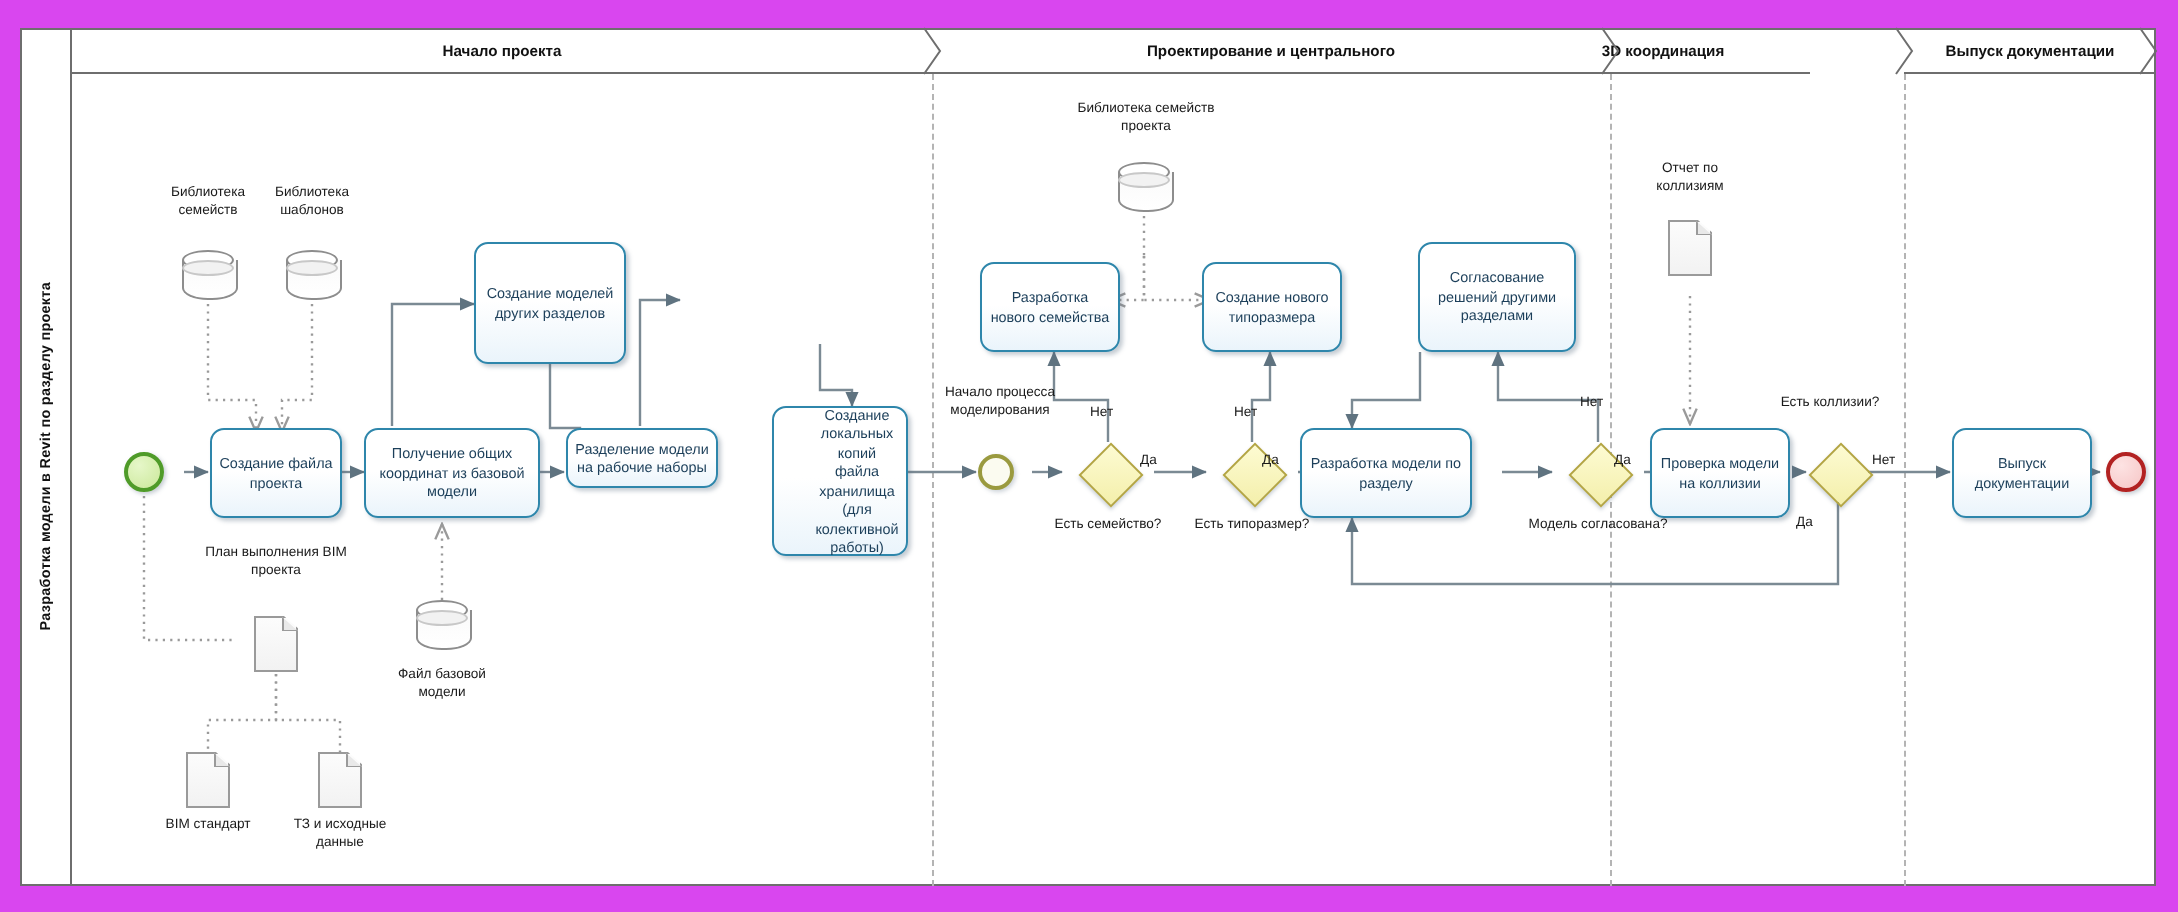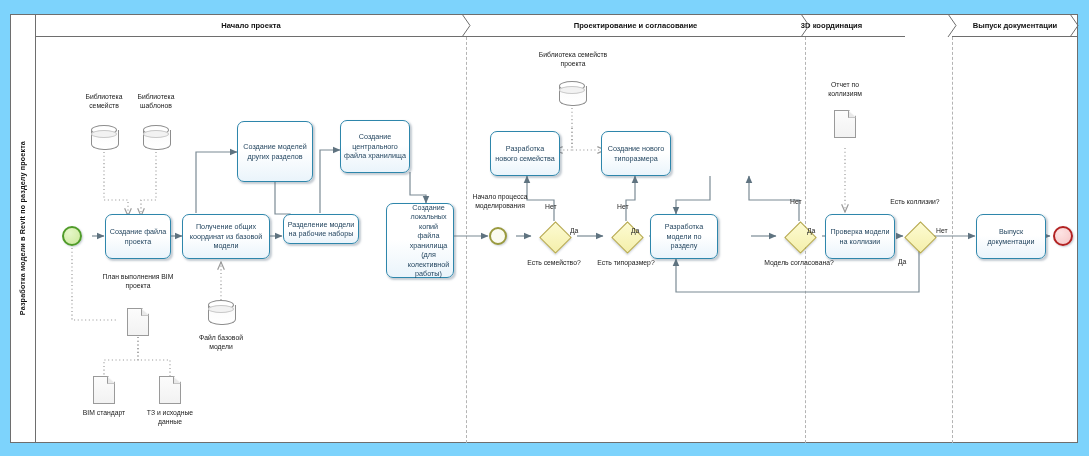--- a/index.html
+++ b/index.html
@@ -1,17 +1,17 @@
 <!DOCTYPE html>
 <html><head>
 <meta charset="utf-8">
 <style>
   html,body{margin:0;padding:0;background:#ffffff;}
   body{font-family:"Liberation Sans",sans-serif;}
-  #canvas{position:relative;width:1089px;height:456px;background:#7dd3fc;overflow:hidden;}
+  #canvas{position:relative;width:1089px;height:456px;background:#d946ef;overflow:hidden;}
 
   
   .pool{position:absolute;left:10px;top:14px;width:1068px;height:429px;border:1px solid #6e6e6e;background:#fff;box-sizing:border-box;}
   .pool-label{position:absolute;left:10px;top:14px;width:26px;height:429px;border-right:1px solid #6e6e6e;box-sizing:border-box;display:flex;align-items:center;justify-content:center;}
   .pool-label span{writing-mode:vertical-rl;transform:rotate(180deg);font-size:7.2px;font-weight:bold;color:#111;letter-spacing:.15px;white-space:nowrap;}
 
   
   .phase-head{position:absolute;top:14px;height:23px;border-bottom:1px solid #6e6e6e;box-sizing:border-box;display:flex;align-items:center;justify-content:center;}
   .phase-head span{font-size:7.6px;font-weight:bold;color:#111;white-space:nowrap;}
   .phase-div{position:absolute;top:37px;height:406px;border-left:1px dashed #b4b4b4;}
@@ -64,21 +64,21 @@
 
   <div class="pool"></div>
   <div class="pool-label">
     <span>Разработка модели в Revit по разделу проекта</span>
   </div>
 
   <div class="phase-head" style="left:36px;width:430px;">
     <span>Начало проекта</span>
   </div>
   <div class="phase-head" style="left:466px;width:339px;">
-    <span>Проектирование и согласование</span>
+    <span>Проектирование и центрального</span>
   </div>
   <div class="phase-head" style="left:758px;width:147px;">
     <span>3D координация</span>
   </div>
   <div class="phase-head" style="left:952px;width:126px;">
     <span>Выпуск документации</span>
   </div>
 
   <div class="phase-div" style="left:466px;"></div>
   <div class="phase-div" style="left:805px;"></div>
@@ -156,26 +156,26 @@
 
   <div class="ev ev-start" style="left:62px;top:226px;"></div>
   <div class="ev ev-inter" style="left:489px;top:227px;"></div>
   <div class="lab" style="left:459px;top:192px;width:82px;">Начало процесса моделирования</div>
   <div class="ev ev-end" style="left:1053px;top:226px;"></div>
 
   <div class="task" style="left:105px;top:214px;width:66px;height:45px;">Создание файла проекта</div>
   <div class="task" style="left:182px;top:214px;width:88px;height:45px;">Получение общих координат из базовой модели</div>
   <div class="task" style="left:237px;top:121px;width:76px;height:61px;">Создание моделей других разделов</div>
   <div class="task" style="left:283px;top:214px;width:76px;height:30px;">Разделение модели на рабочие наборы</div>
-  <div class="task" style="left:340px;top:120px;width:70px;height:53px;">Создание центрального файла хранилища</div>
   <div class="task" style="left:386px;top:203px;width:68px;height:75px;padding-left:20px;">Создание локальных копий файла хранилища (для колективной работы)</div>
 
   <div class="task" style="left:490px;top:131px;width:70px;height:45px;">Разработка нового семейства</div>
   <div class="task" style="left:601px;top:131px;width:70px;height:45px;">Создание нового типоразмера</div>
-  <div class="task" style="left:650px;top:214px;width:68px;height:45px;">Разработка модели по разделу</div>
+  <div class="task" style="left:709px;top:121px;width:79px;height:55px;">Согласование решений другими разделами</div>
+  <div class="task" style="left:650px;top:214px;width:86px;height:45px;">Разработка модели по разделу</div>
   <div class="task" style="left:825px;top:214px;width:70px;height:45px;">Проверка модели на коллизии</div>
   <div class="task" style="left:976px;top:214px;width:70px;height:45px;">Выпуск документации</div>
 
   <div class="gw" style="left:539px;top:221px;">
       <i></i>
     </div>
   <div class="lab" style="left:515px;top:258px;width:78px;">Есть семейство?</div>
   <div class="flab" style="left:570px;top:227px;">Да</div>
   <div class="flab" style="left:545px;top:203px;">Нет</div>
 

